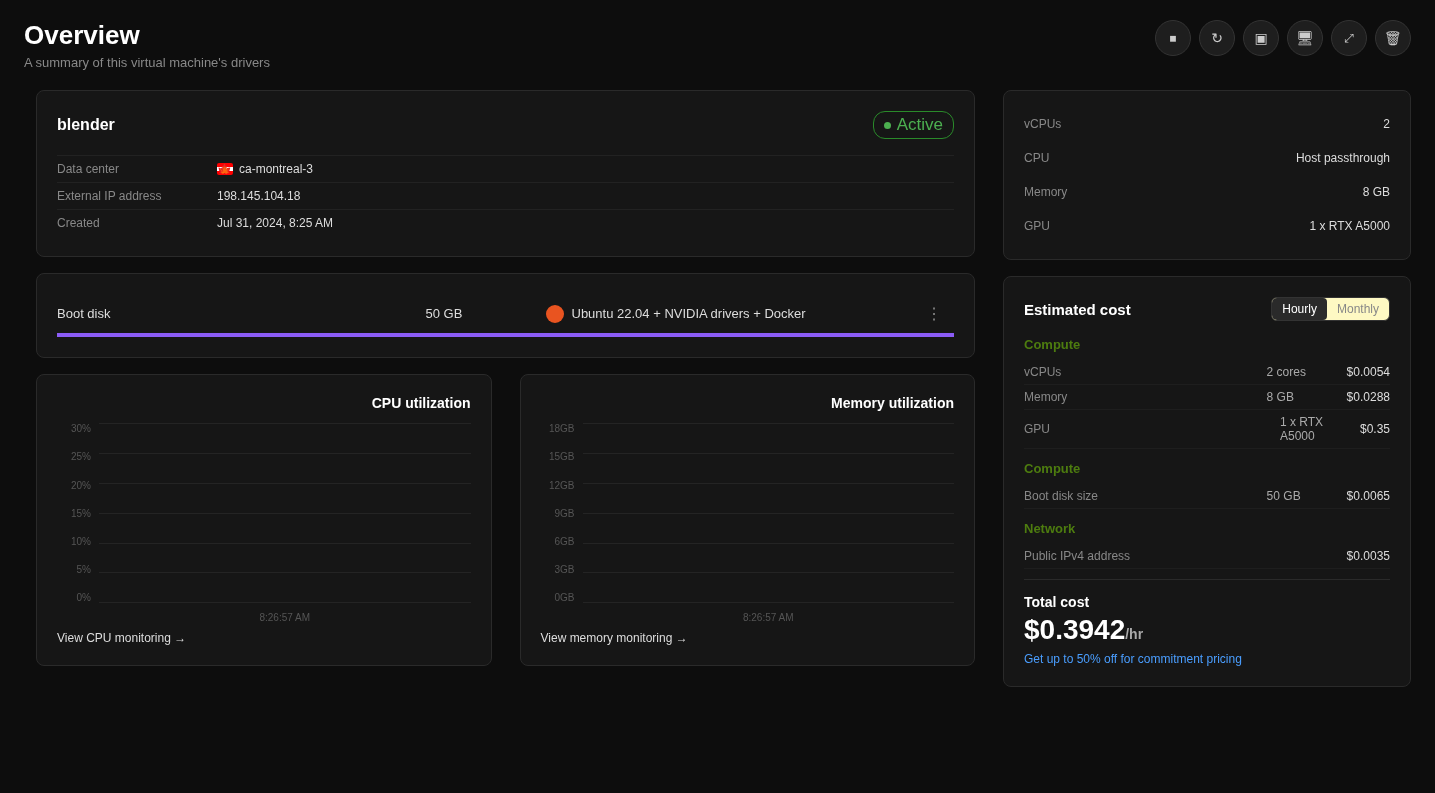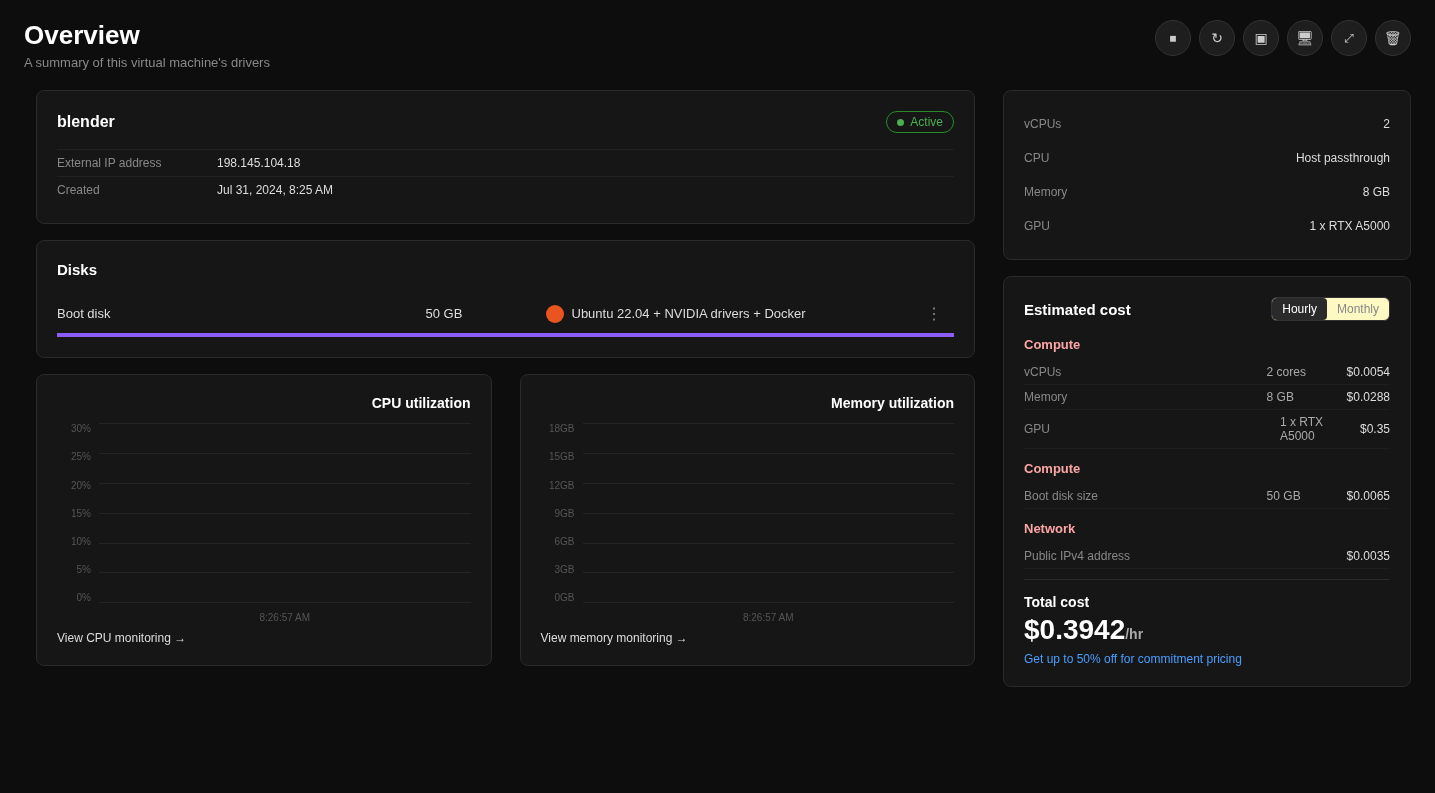--- a/index.html
+++ b/index.html
@@ -76,21 +76,21 @@
       color: #fff;
     }
     .status-badge {
       display: flex;
       align-items: center;
       gap: 6px;
       background: transparent;
       border: 1px solid #2a8a2a;
       border-radius: 12px;
       padding: 3px 10px;
-      font-size: 12px;
+      font-size: 17px;
       color: #4caf50;
       justify-content: center;
     }
     .status-dot {
       width: 7px;
       height: 7px;
       background: #4caf50;
       border-radius: 50%;
     }
     .info-row {
@@ -277,21 +277,21 @@
       border: none;
     }
     .toggle-btn.active {
       background: #2a2a2a;
       color: #fff;
       border-radius: 4px;
     }
     .cost-section-title {
       font-size: 13px;
       font-weight: 600;
-      color: #fca5a5;
+      color: #4d7c0f;
       margin: 12px 0 8px;
     }
     .cost-row {
       display: grid;
       grid-template-columns: 1fr 80px auto;
       padding: 5px 0;
       border-bottom: 1px solid #1e1e1e;
       align-items: center;
     }
     .cost-label { color: #888; font-size: 12px; }
@@ -341,31 +341,37 @@
 
     <div class="card">
       <div class="vm-header">
         <span class="vm-name">blender</span>
         <div class="status-badge">
           <div class="status-dot"></div>
           <span>Active</span>
         </div>
       </div>
       <div class="info-row">
+        <span class="info-label">Data center</span>
+        <span class="info-value">
+          <span class="flag">🍁</span>
+          <span>ca-montreal-3</span>
+        </span>
+      </div>
+      <div class="info-row">
         <span class="info-label">External IP address</span>
         <span class="info-value">198.145.104.18</span>
       </div>
       <div class="info-row">
         <span class="info-label">Created</span>
         <span class="info-value">Jul 31, 2024, 8:25 AM</span>
       </div>
     </div>
 
     <div class="card">
-      <div class="card-title">Disks</div>
       <div class="table-row">
         <span class="disk-name">Boot disk</span>
         <span class="disk-size">50 GB</span>
         <span class="disk-image">
           <span class="ubuntu-icon"></span>
           <span>Ubuntu 22.04 + NVIDIA drivers + Docker</span>
         </span>
         <button class="dots-btn">⋮</button>
       </div>
     </div>

